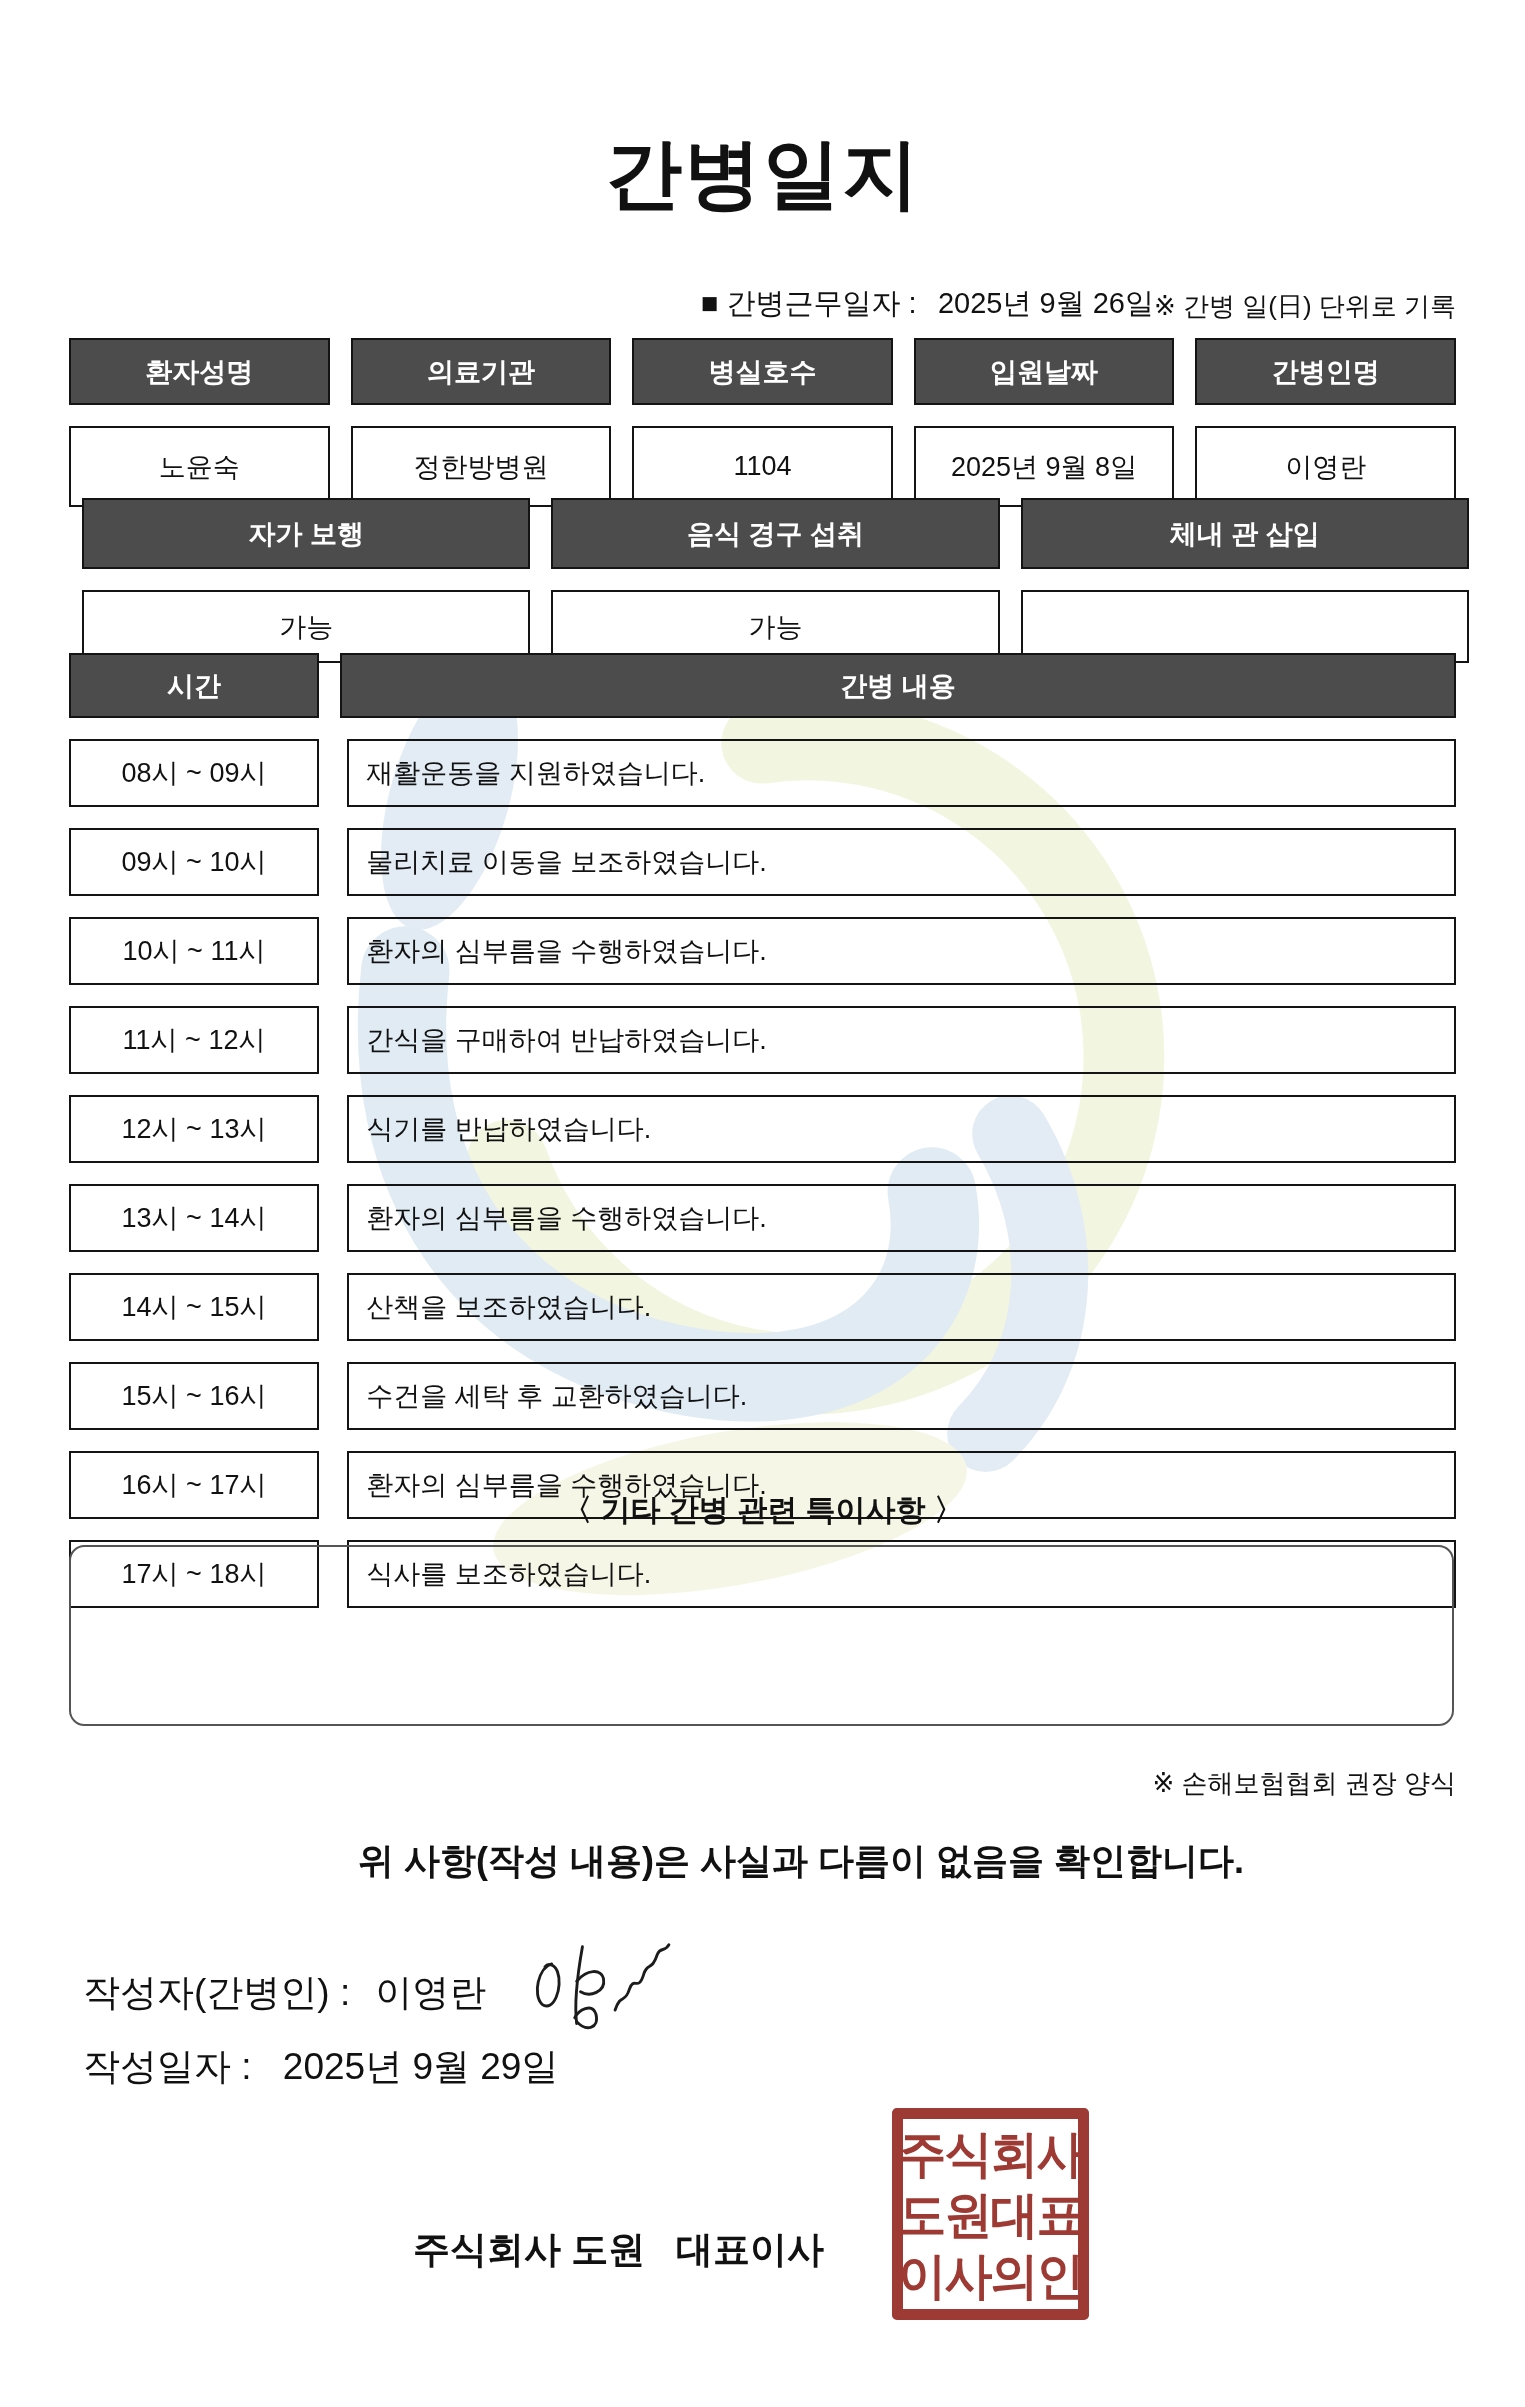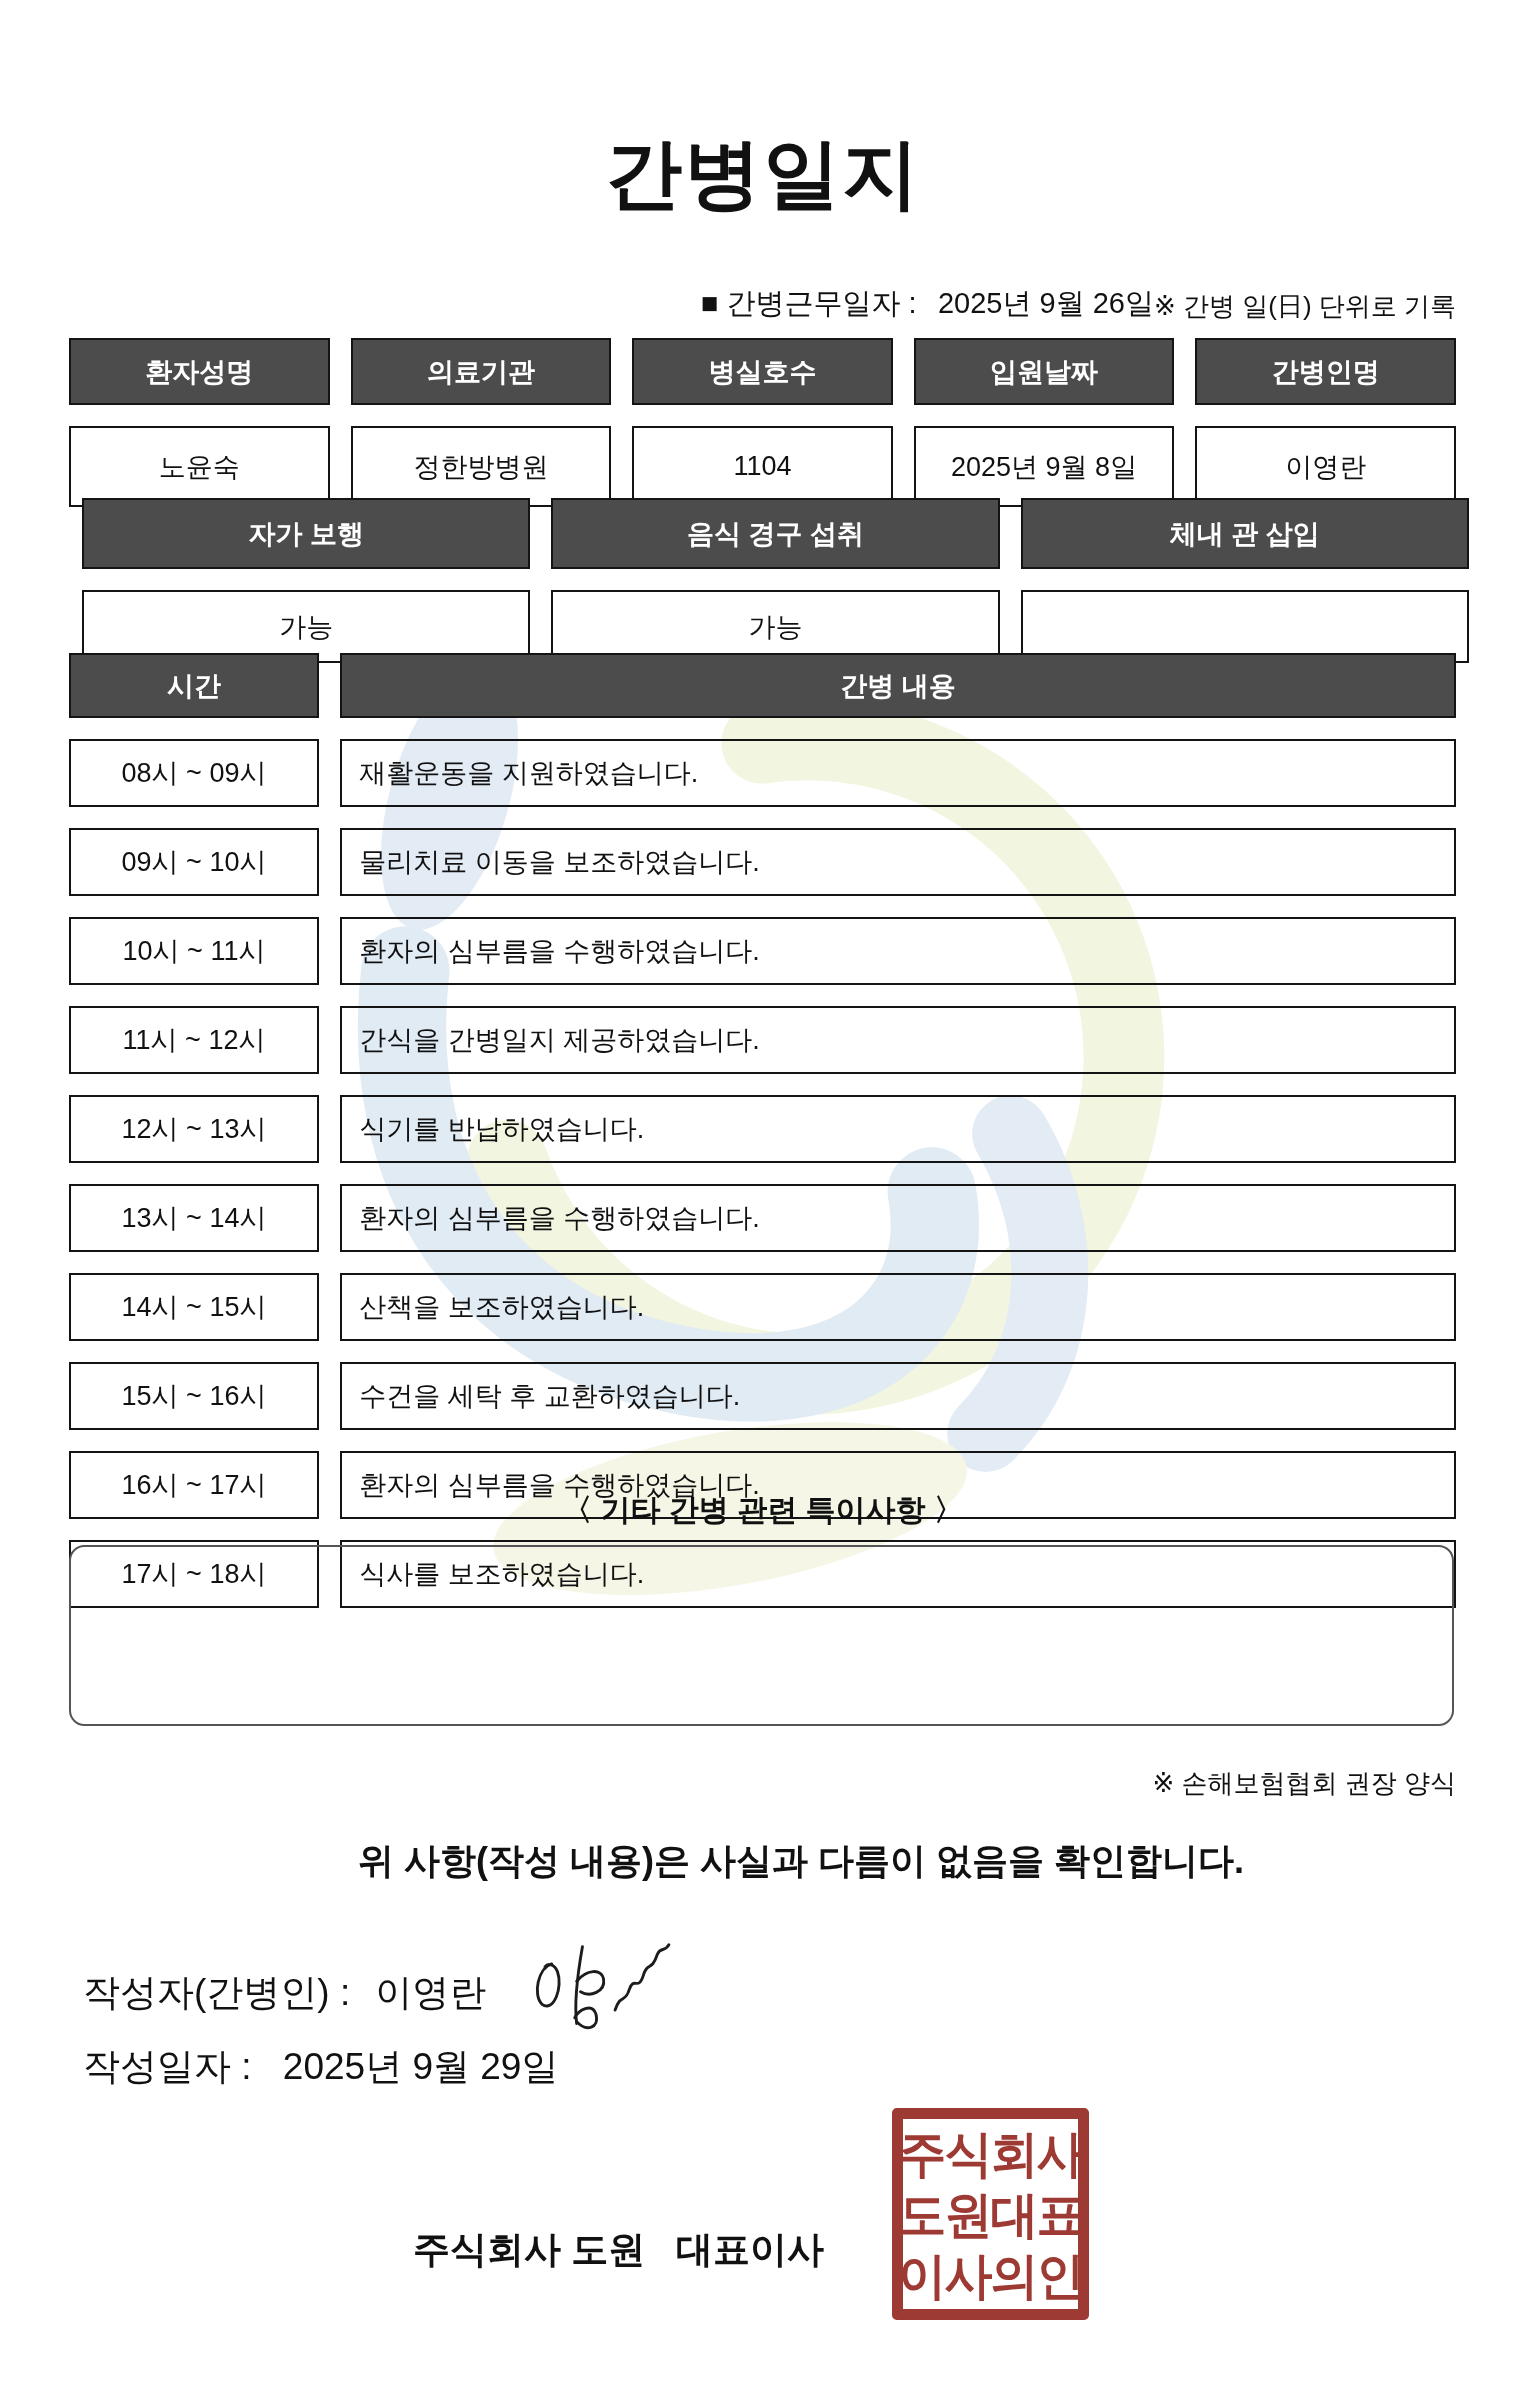--- a/index.html
+++ b/index.html
@@ -21,21 +21,21 @@
   .meta-right{font-size:26px;}
 
   
   .tbl{position:absolute;left:69px;width:1387px;display:grid;gap:21px;}
   .t1{top:338px;grid-template-columns:repeat(5,1fr);grid-template-rows:67px 81px;}
   .t2{top:498px;grid-template-columns:repeat(3,1fr);grid-template-rows:71px 73px;padding-left:13px;}
   .t3{top:653px;grid-template-columns:250px 1fr;grid-template-rows:65px repeat(10,68px);border-radius:9px;}
   .cell{border:2.9px solid #141414;display:flex;align-items:center;justify-content:center;
         font-size:27px;background:transparent;}
   .hcell{background:#4c4c4c;color:#ffffff;font-weight:700;}
-  .ccell{justify-content:flex-start;padding-left:17.3px;}
+  .ccell{justify-content:flex-start;padding-left:17.3px;margin-left:7px;}
 
   
   .notes-heading{position:absolute;top:1490px;left:0;width:100%;text-align:center;
                  font-size:30px;font-weight:700;}
   .notes-box{position:absolute;top:1545px;left:69px;width:1381px;height:177px;
              border:2.9px solid #555;border-radius:15.4px;background:transparent;}
   .form-note{position:absolute;top:1766px;left:69px;width:1387px;text-align:right;font-size:26px;}
 
   
   .confirm-line{position:absolute;top:1837px;left:0;width:100%;text-align:center;
@@ -103,21 +103,21 @@
       <div class="cell hcell">시간</div>
       <div class="cell hcell">간병 내용</div>
 
       <div class="cell">08시 ~ 09시</div>
       <div class="cell ccell">재활운동을 지원하였습니다.</div>
       <div class="cell">09시 ~ 10시</div>
       <div class="cell ccell">물리치료 이동을 보조하였습니다.</div>
       <div class="cell">10시 ~ 11시</div>
       <div class="cell ccell">환자의 심부름을 수행하였습니다.</div>
       <div class="cell">11시 ~ 12시</div>
-      <div class="cell ccell">간식을 간병일지 제공하였습니다.</div>
+      <div class="cell ccell">간식을 구매하여 반납하였습니다.</div>
       <div class="cell">12시 ~ 13시</div>
       <div class="cell ccell">식기를 반납하였습니다.</div>
       <div class="cell">13시 ~ 14시</div>
       <div class="cell ccell">환자의 심부름을 수행하였습니다.</div>
       <div class="cell">14시 ~ 15시</div>
       <div class="cell ccell">산책을 보조하였습니다.</div>
       <div class="cell">15시 ~ 16시</div>
       <div class="cell ccell">수건을 세탁 후 교환하였습니다.</div>
       <div class="cell">16시 ~ 17시</div>
       <div class="cell ccell">환자의 심부름을 수행하였습니다.</div>

